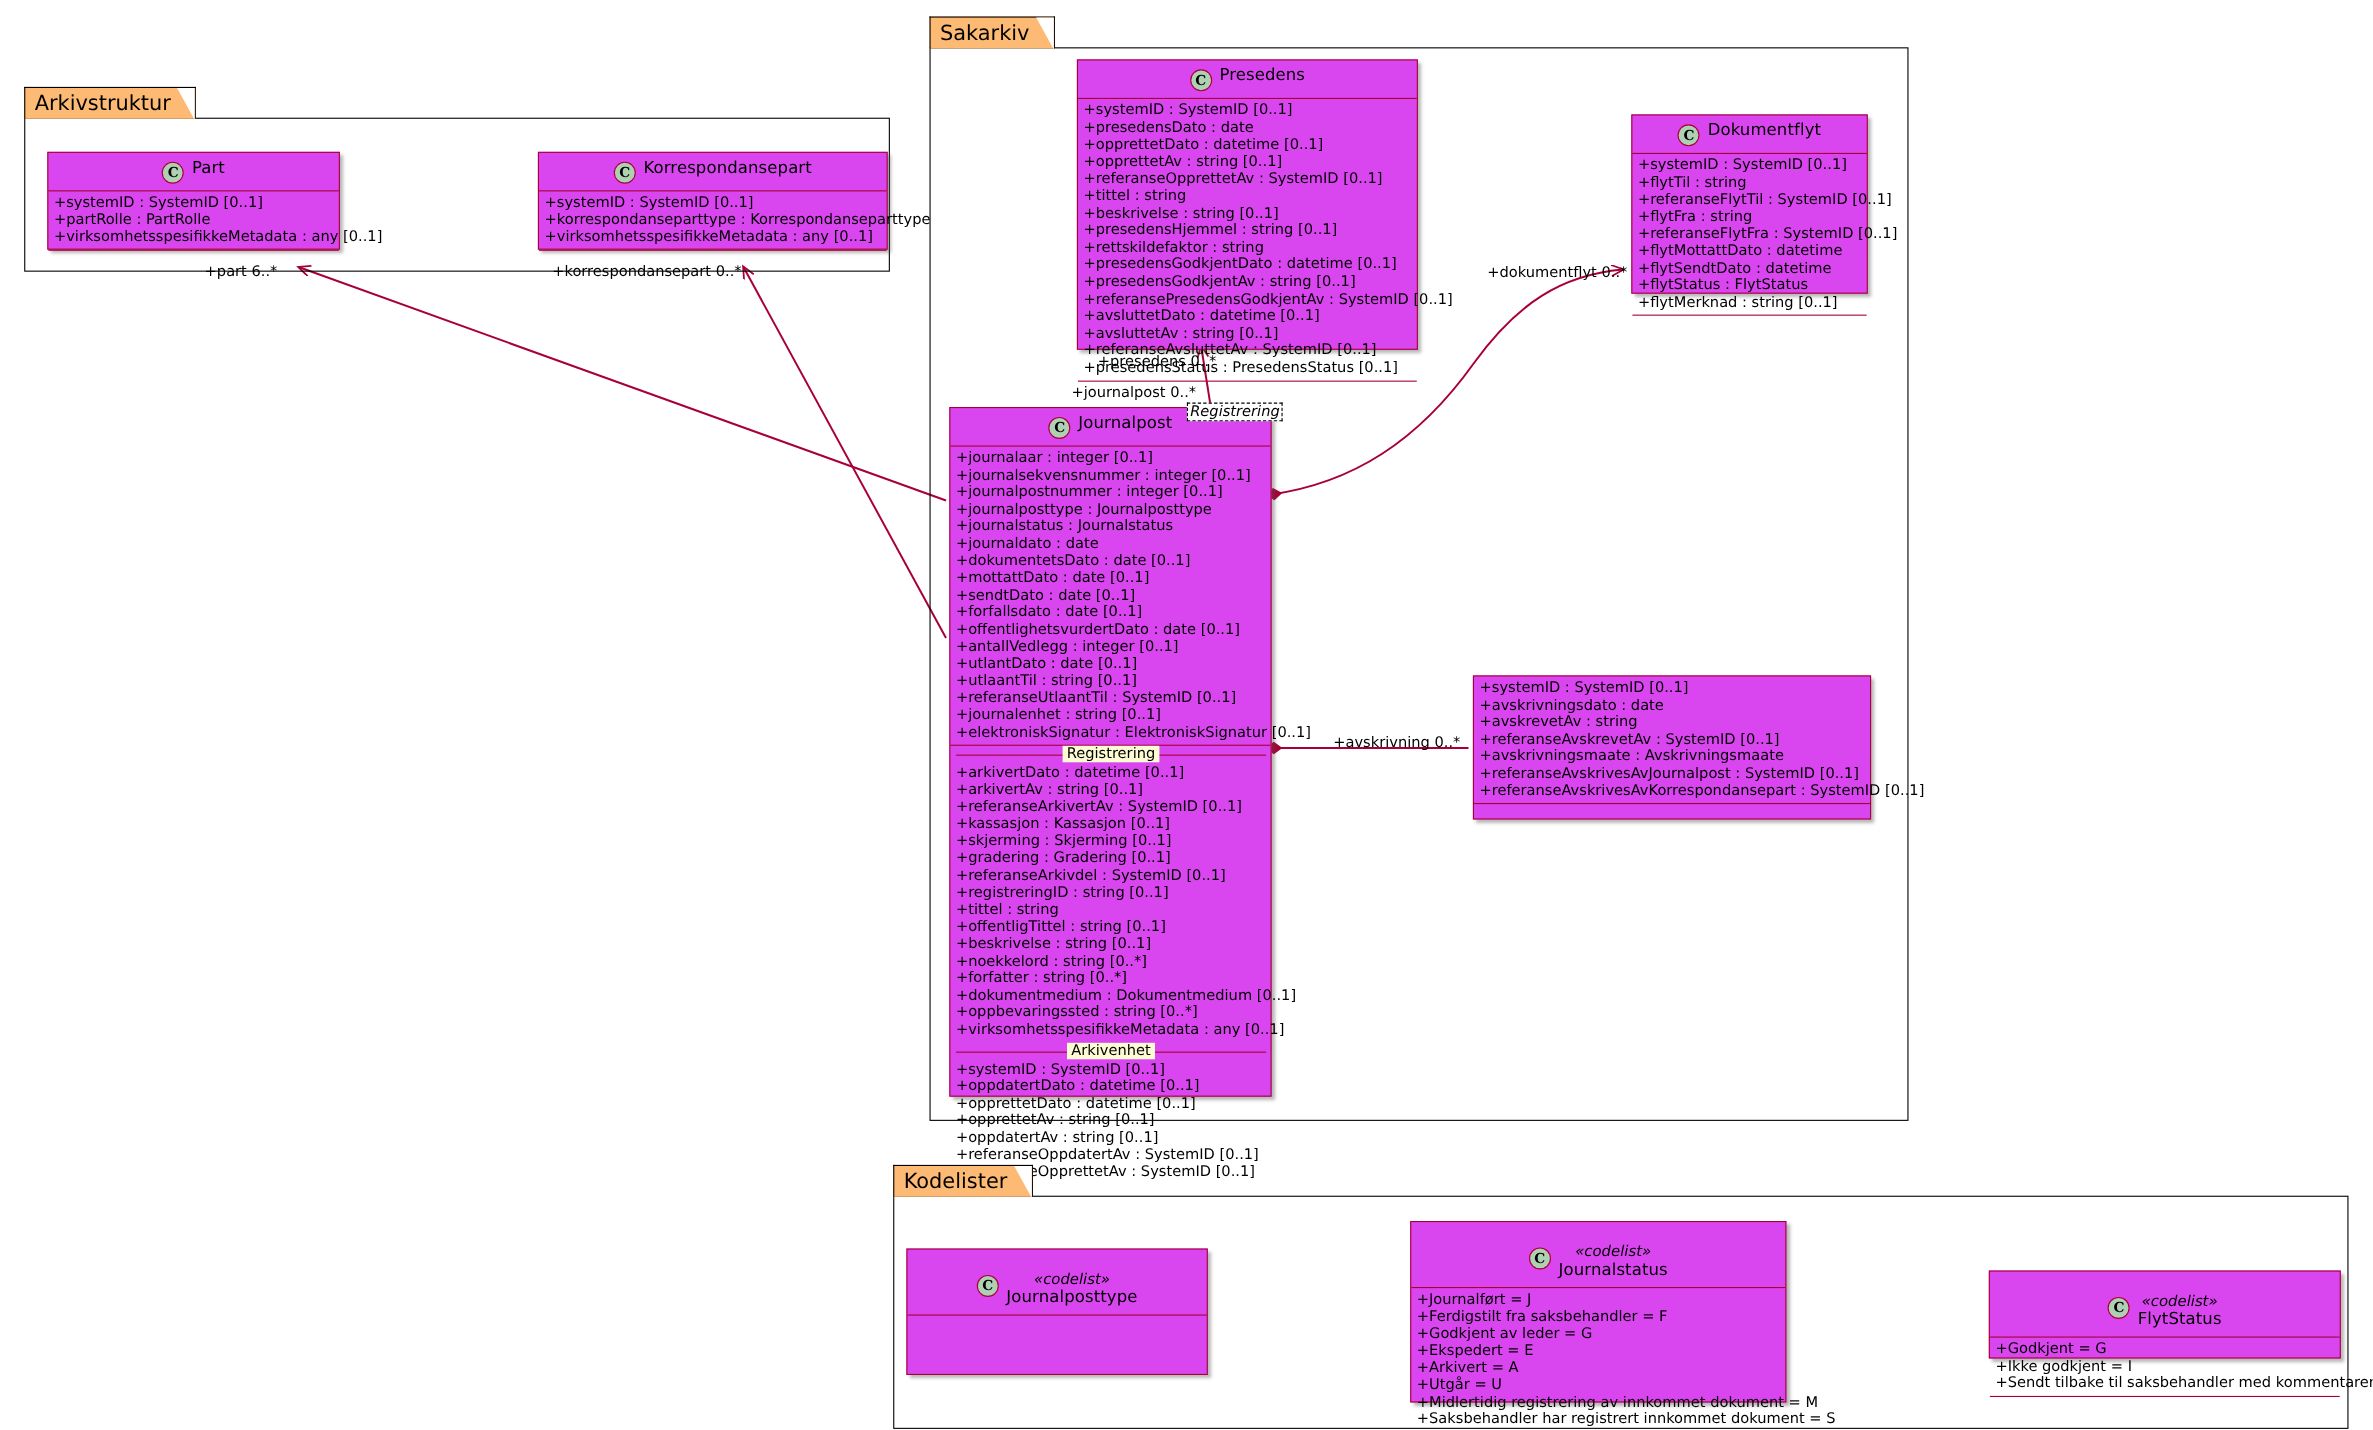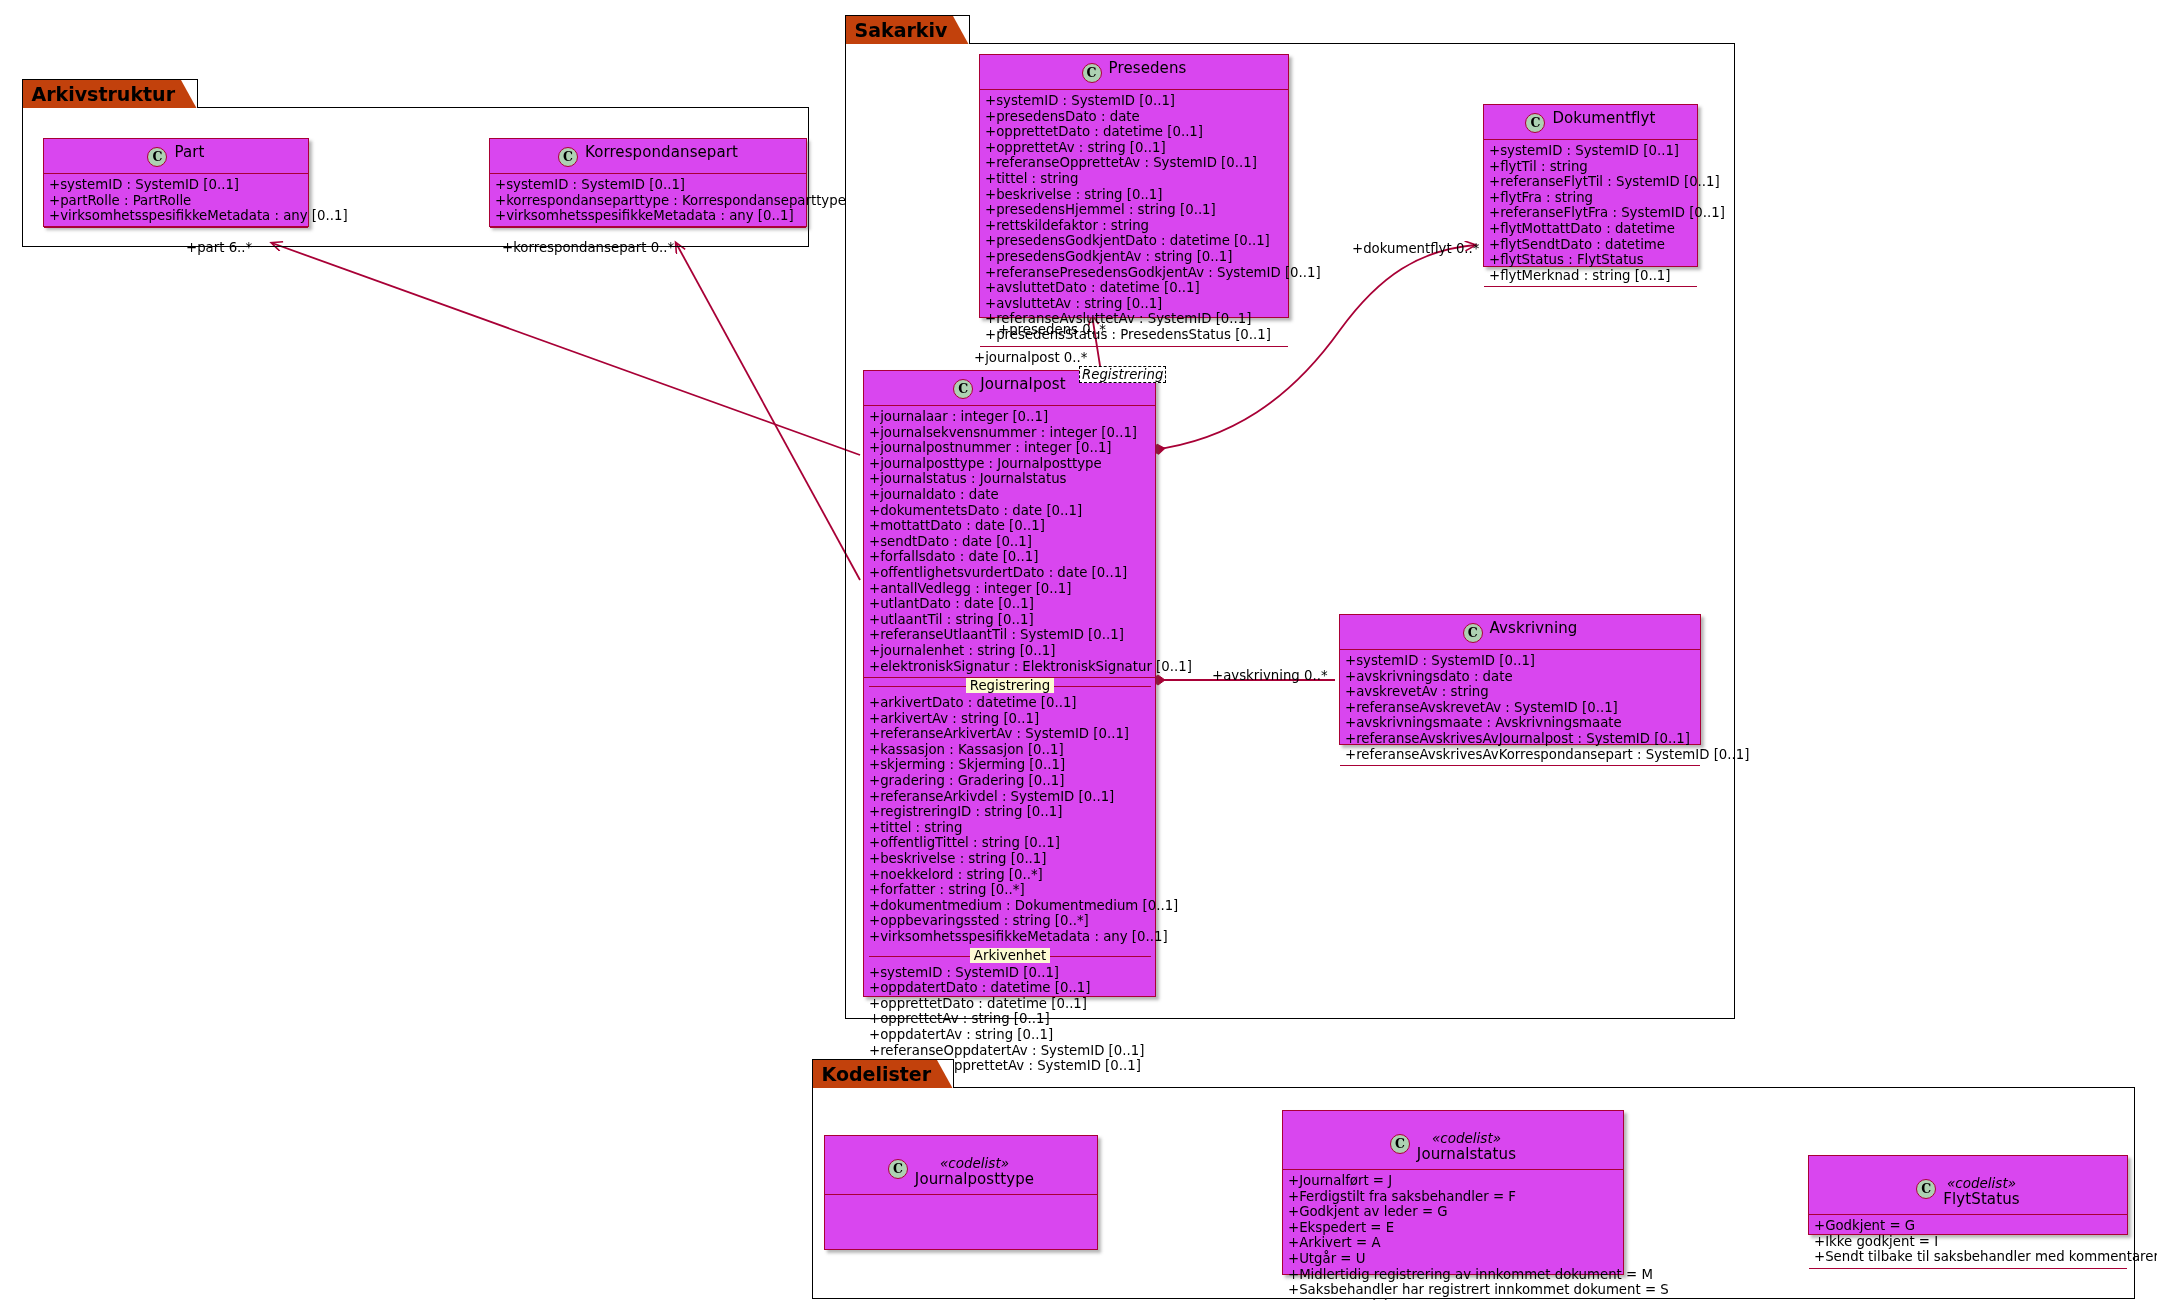--- a/index.html
+++ b/index.html
@@ -35,25 +35,25 @@
     background: transparent;
     box-sizing: border-box;
   }
   .package-tab {
     position: absolute;
     top: -29px;
     left: -1.5px;
     height: 29px;
     border: 1.5px solid #000000;
     border-bottom: none;
-    background: #c2410c;
+    background: #fdba74;
     box-sizing: border-box;
     padding: 2px 22px 2px 9px;
     font-size: 19px;
-    font-weight: bold;
+    font-weight: normal;
     color: #000000;
     line-height: 25px;
     white-space: nowrap;
   }
   .package-tab::after {
     content: "";
     position: absolute;
     right: 0px;
     top: 0px;
     width: 0;
@@ -322,23 +322,20 @@
       <div class="attr">+oppdatertDato : datetime [0..1]</div>
       <div class="attr">+opprettetDato : datetime [0..1]</div>
       <div class="attr">+opprettetAv : string [0..1]</div>
       <div class="attr">+oppdatertAv : string [0..1]</div>
       <div class="attr">+referanseOppdatertAv : SystemID [0..1]</div>
       <div class="attr">+referanseOpprettetAv : SystemID [0..1]</div>
     </div>
   </div>
 
   <div class="cls" style="left:1339px; top:614px; width:362px; height:131px;">
-    <div class="cls-header">
-      <span class="cicon">C</span><span class="cls-title">Avskrivning</span>
-    </div>
     <div class="cls-attrs">
       <div class="attr">+systemID : SystemID [0..1]</div>
       <div class="attr">+avskrivningsdato : date</div>
       <div class="attr">+avskrevetAv : string</div>
       <div class="attr">+referanseAvskrevetAv : SystemID [0..1]</div>
       <div class="attr">+avskrivningsmaate : Avskrivningsmaate</div>
       <div class="attr">+referanseAvskrivesAvJournalpost : SystemID [0..1]</div>
       <div class="attr">+referanseAvskrivesAvKorrespondansepart : SystemID [0..1]</div>
     </div>
     <div class="cls-foot"></div>

